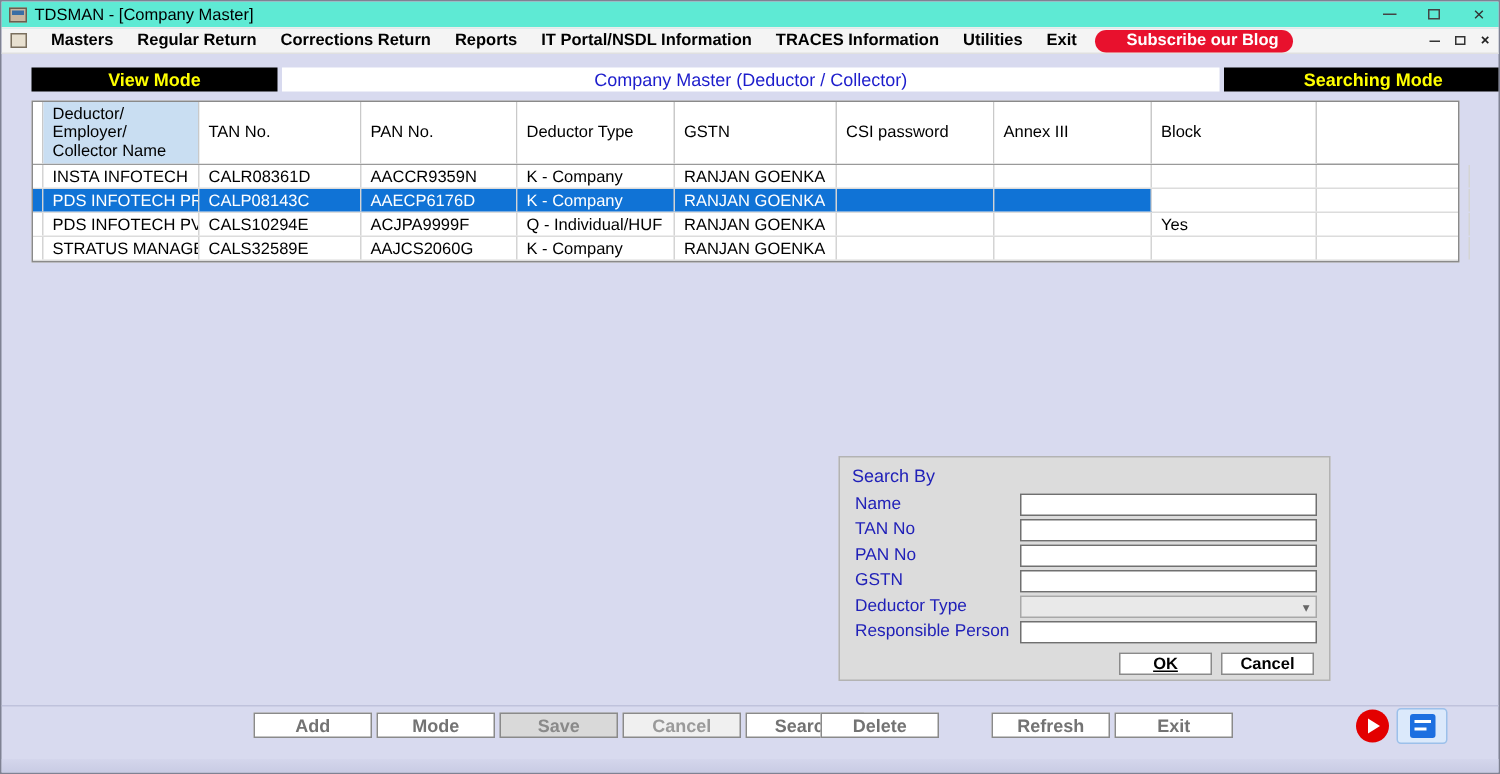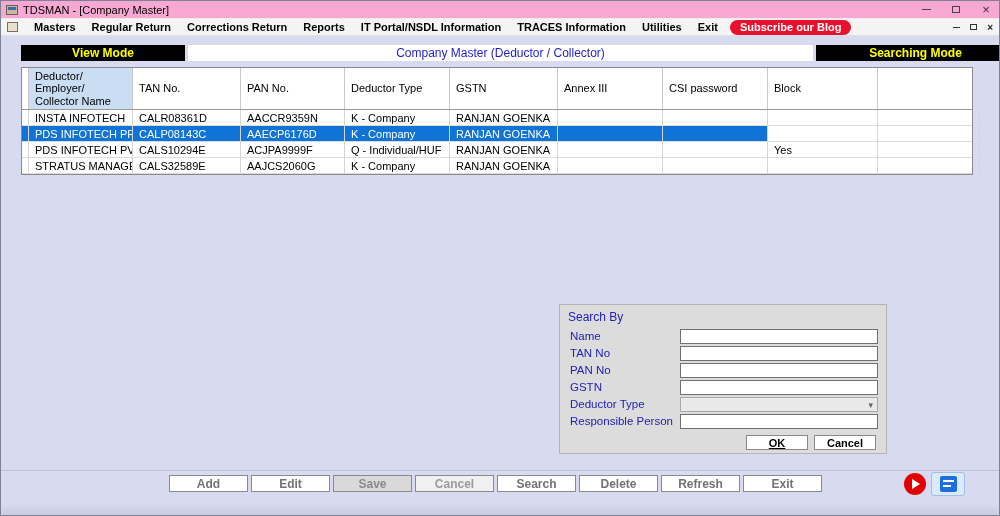--- a/index.html
+++ b/index.html
@@ -8,21 +8,21 @@
     font-family:"Liberation Sans", sans-serif;
     background:#d8daef;
     position:relative;
     overflow:hidden;
     border:1px solid #7f8293;
   }
 
   
   .titlebar {
     position:absolute; left:0; top:0; width:1000px; height:18px;
-    background:#f9a8d4; display:flex; align-items:center;
+    background:#5eead4; display:flex; align-items:center;
     border-bottom:1px solid #ececec; font-size:11px; color:#000;
   }
   .app-icon {
     width:12px; height:10px; margin:0 5px 0 5px;
     background:#c8b6a0; border:1px solid #6b5d4f; position:relative;
   }
   .app-icon::after{
     content:""; position:absolute; left:1px; top:1px; right:1px; height:3px;
     background:#3a6ea5;
   }
@@ -42,21 +42,21 @@
     background:#f4f4f4; display:flex; align-items:center;
     border-bottom:1px solid #e0e0e0; font-size:11px; font-weight:bold;
   }
   .mdi-icon {
     width:11px; height:10px; margin:0 8px 0 6px;
     background:#e8e0d0; border:1px solid #7a6f5e;
   }
   .menu-item { padding:0 8px; white-space:nowrap; cursor:default; }
   .blog-badge {
     margin-left:4px; background:#e8112d; color:#ffffff;
-    border-radius:8px; padding:1px 10px 2px 10px; font-size:11px; font-weight:bold;
+    border-radius:8px; padding:1px 10px 2px 21px; font-size:11px; font-weight:bold;
     white-space:nowrap;
   }
   .mdi-controls { margin-left:auto; display:flex; align-items:center; gap:10px; padding-right:8px; }
   .mdi-btn { font-size:10px; color:#222; display:flex; align-items:center; }
   .glyph-min-sm { width:7px; height:1px; background:#333; display:block; }
   .glyph-restore { width:7px; height:6px; border:1px solid #333; display:block; }
 
   
   .modebar-left, .modebar-right {
     position:absolute; top:44px; height:16px; background:#000000;
@@ -211,22 +211,22 @@
 <div class="grid">
   <div class="grow ghead">
     <div class="gsel"></div>
     <div class="gcell first">Deductor/
 Employer/
 Collector Name</div>
     <div class="gcell">TAN No.</div>
     <div class="gcell">PAN No.</div>
     <div class="gcell">Deductor Type</div>
     <div class="gcell">GSTN</div>
+    <div class="gcell">CSI password</div>
     <div class="gcell">Annex III</div>
-    <div class="gcell">CSI password</div>
     <div class="gcell">Block</div>
   </div>
   <div class="gbody">
 
     <div class="grow">
       <div class="gsel"></div>
       <div class="gcell">INSTA INFOTECH</div>
       <div class="gcell">CALR08361D</div>
       <div class="gcell">AACCR9359N</div>
       <div class="gcell">K - Company</div>
@@ -309,25 +309,25 @@
     <input class="sp-input" type="text" value="" style="">
   </div>
 
   <div class="sp-btn sp-ok">OK</div>
   <div class="sp-btn sp-cancel">Cancel</div>
 </div>
 
 <div class="action-sep"></div>
 <div class="action-bar">
   <div class="act-btn" style="left:168px;">Add</div>
-  <div class="act-btn" style="left:250px;">Edit</div>
+  <div class="act-btn" style="left:250px;">Mode</div>
   <div class="act-btn disabled" style="left:332px;">Save</div>
   <div class="act-btn disabled-light" style="left:414px;">Cancel</div>
   <div class="act-btn" style="left:496px;">Search</div>
-  <div class="act-btn" style="left:578px;">Delete</div>
+  <div class="act-btn" style="left:546px;">Delete</div>
   <div class="act-btn" style="left:660px;">Refresh</div>
   <div class="act-btn" style="left:742px;">Exit</div>
 </div>
 
 <div class="yt-icon"></div>
 <div class="blog-icon">
   <div class="blog-icon-inner"></div>
 </div>
 
 <div class="bottom-edge"></div>

